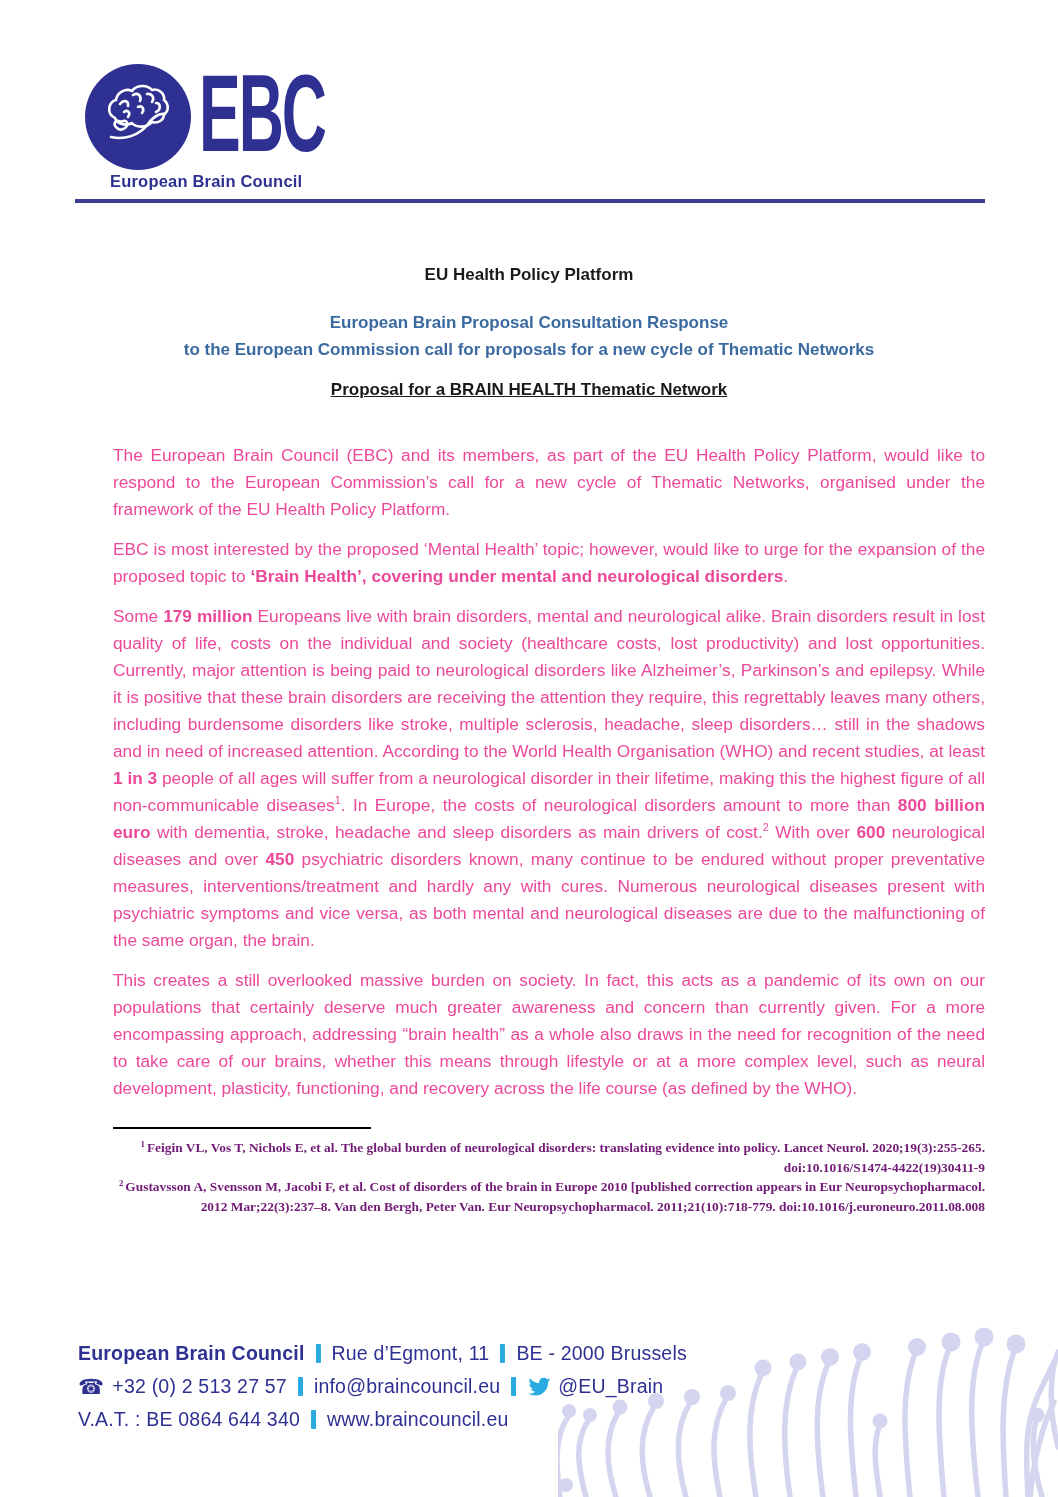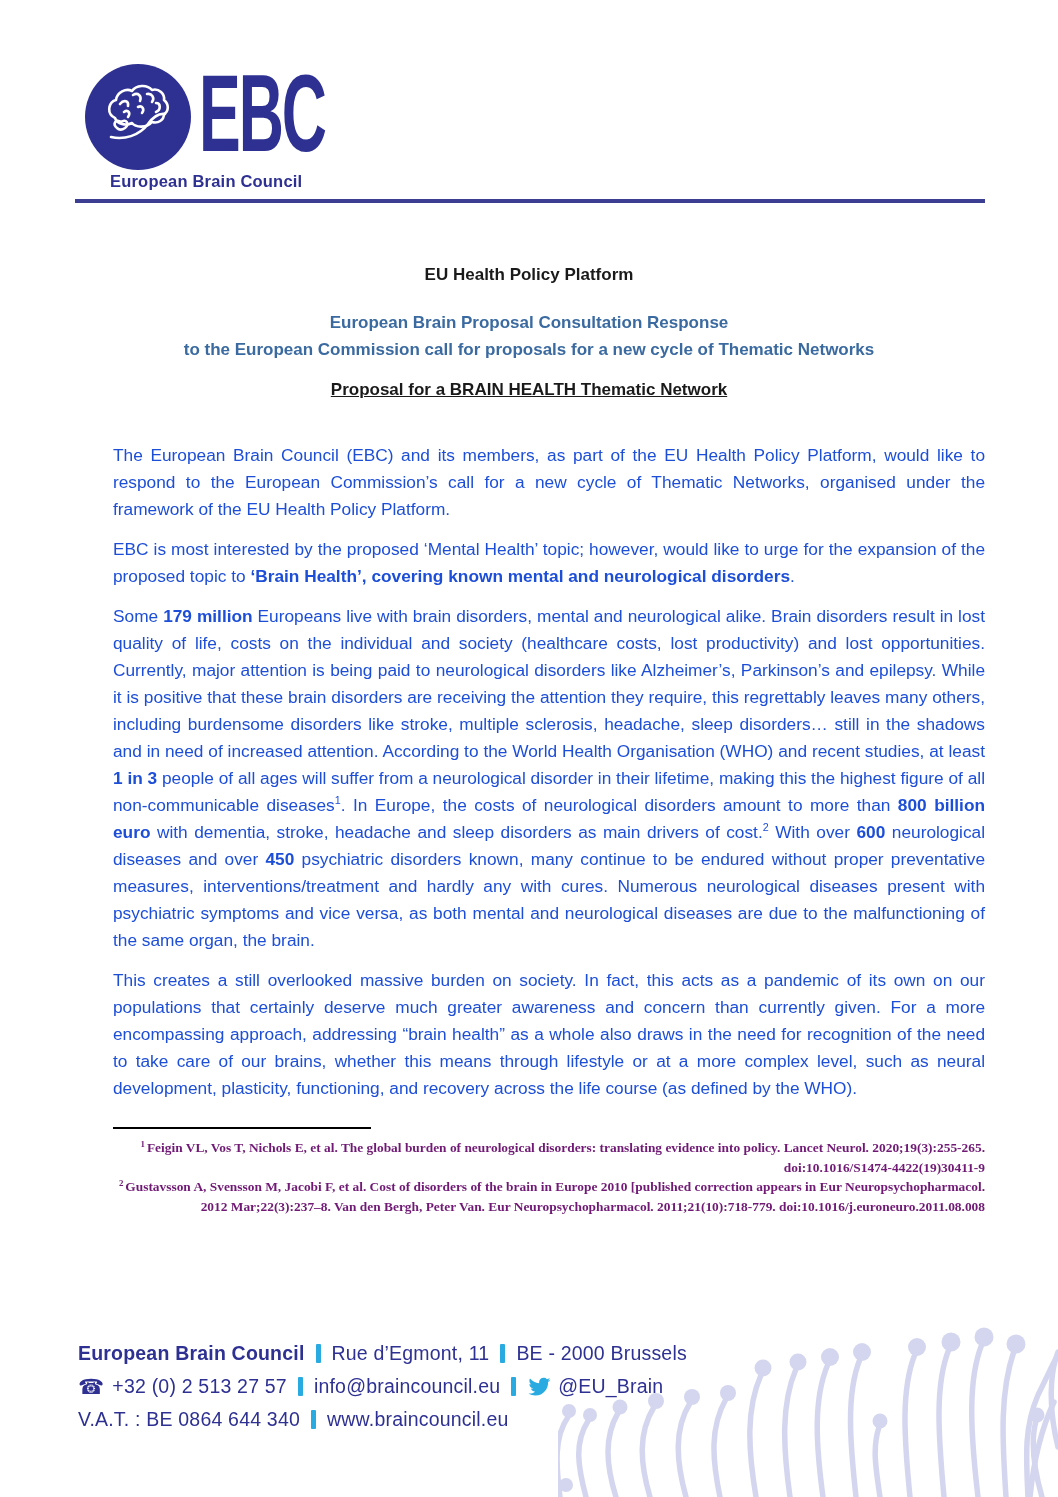--- a/index.html
+++ b/index.html
@@ -37,21 +37,21 @@
   .headings {
     position:absolute; top:254px; left:73px; width:912px; text-align:center;
     font-weight:700; font-size:17px; color:#1a1a1a;margin-top:11px;
   }
   .h-response { margin-top:24px; color:#3A6AA0; line-height:27px; }
   .h-proposal { margin-top:17px;text-decoration:underline; }
 
   
   .body-text {
     position:absolute; top:442px; left:113px; width:872px;
-    text-align:justify; font-size:17.3px; line-height:27px; color:#1d4ed8;
+    text-align:justify; font-size:17.3px; line-height:27px; color:#ec4899;
   }
   .body-text p + p { margin-top:13px; }
   .body-text b { font-weight:700; }
   .body-text sup { font-size:0.62em; line-height:0; }
 
   
   .footnotes { position:absolute; top:1127px; left:113px; width:872px; z-index:2; }
   .footnote-sep { width:258px; height:2px; background:#000; margin-bottom:9px; }
   .footnote {
     font-family:"Liberation Serif", serif; font-weight:600;
@@ -109,21 +109,21 @@
     <div class="h-platform">EU Health Policy Platform</div>
     <div class="h-response">
       <div>European Brain Proposal Consultation Response</div>
       <div>to the European Commission call for proposals for a new cycle of Thematic Networks</div>
     </div>
     <div class="h-proposal">Proposal for a BRAIN HEALTH Thematic Network</div>
   </div>
 
   <div class="body-text">
     <p><span>The European Brain Council (EBC) and its members, as part of the EU Health Policy Platform, would like to respond to the European Commission’s call for a new cycle of Thematic Networks, organised under the framework of the EU Health Policy Platform.</span></p>
-    <p><span>EBC is most interested by the proposed ‘Mental Health’ topic; however, would like to urge for the expansion of the proposed topic to </span><b>‘Brain Health’, covering known mental and neurological disorders</b><span>.</span></p>
+    <p><span>EBC is most interested by the proposed ‘Mental Health’ topic; however, would like to urge for the expansion of the proposed topic to </span><b>‘Brain Health’, covering under mental and neurological disorders</b><span>.</span></p>
     <p><span>Some </span><b>179 million</b><span> Europeans live with brain disorders, mental and neurological alike. Brain disorders result in lost quality of life, costs on the individual and society (healthcare costs, lost productivity) and lost opportunities. Currently, major attention is being paid to neurological disorders like Alzheimer’s, Parkinson’s and epilepsy. While it is positive that these brain disorders are receiving the attention they require, this regrettably leaves many others, including burdensome disorders like stroke, multiple sclerosis, headache, sleep disorders… still in the shadows and in need of increased attention. According to the World Health Organisation (WHO) and recent studies, at least </span><b>1 in 3</b><span> people of all ages will suffer from a neurological disorder in their lifetime, making this the highest figure of all non-communicable diseases</span><sup>1</sup><span>. In Europe, the costs of neurological disorders amount to more than </span><b>800 billion euro</b><span> with dementia, stroke, headache and sleep disorders as main drivers of cost.</span><sup>2</sup><span> With over </span><b>600</b><span> neurological diseases and over </span><b>450</b><span> psychiatric disorders known, many continue to be endured without proper preventative measures, interventions/treatment and hardly any with cures. Numerous neurological diseases present with psychiatric symptoms and vice versa, as both mental and neurological diseases are due to the malfunctioning of the same organ, the brain.</span></p>
     <p><span>This creates a still overlooked massive burden on society. In fact, this acts as a pandemic of its own on our populations that certainly deserve much greater awareness and concern than currently given. For a more encompassing approach, addressing “brain health” as a whole also draws in the need for recognition of the need to take care of our brains, whether this means through lifestyle or at a more complex level, such as neural development, plasticity, functioning, and recovery across the life course (as defined by the WHO).</span></p>
   </div>
 
   <div class="footnotes">
     <div class="footnote-sep"></div>
     <div class="footnote"><sup>1</sup><span>Feigin VL, Vos T, Nichols E, et al. The global burden of neurological disorders: translating evidence into policy. Lancet Neurol. 2020;19(3):255-265. doi:10.1016/S1474-4422(19)30411-9</span></div>
     <div class="footnote"><sup>2</sup><span>Gustavsson A, Svensson M, Jacobi F, et al. Cost of disorders of the brain in Europe 2010 [published correction appears in Eur Neuropsychopharmacol. 2012 Mar;22(3):237–8. Van den Bergh, Peter Van. Eur Neuropsychopharmacol. 2011;21(10):718-779. doi:10.1016/j.euroneuro.2011.08.008</span></div>
   </div>
 

